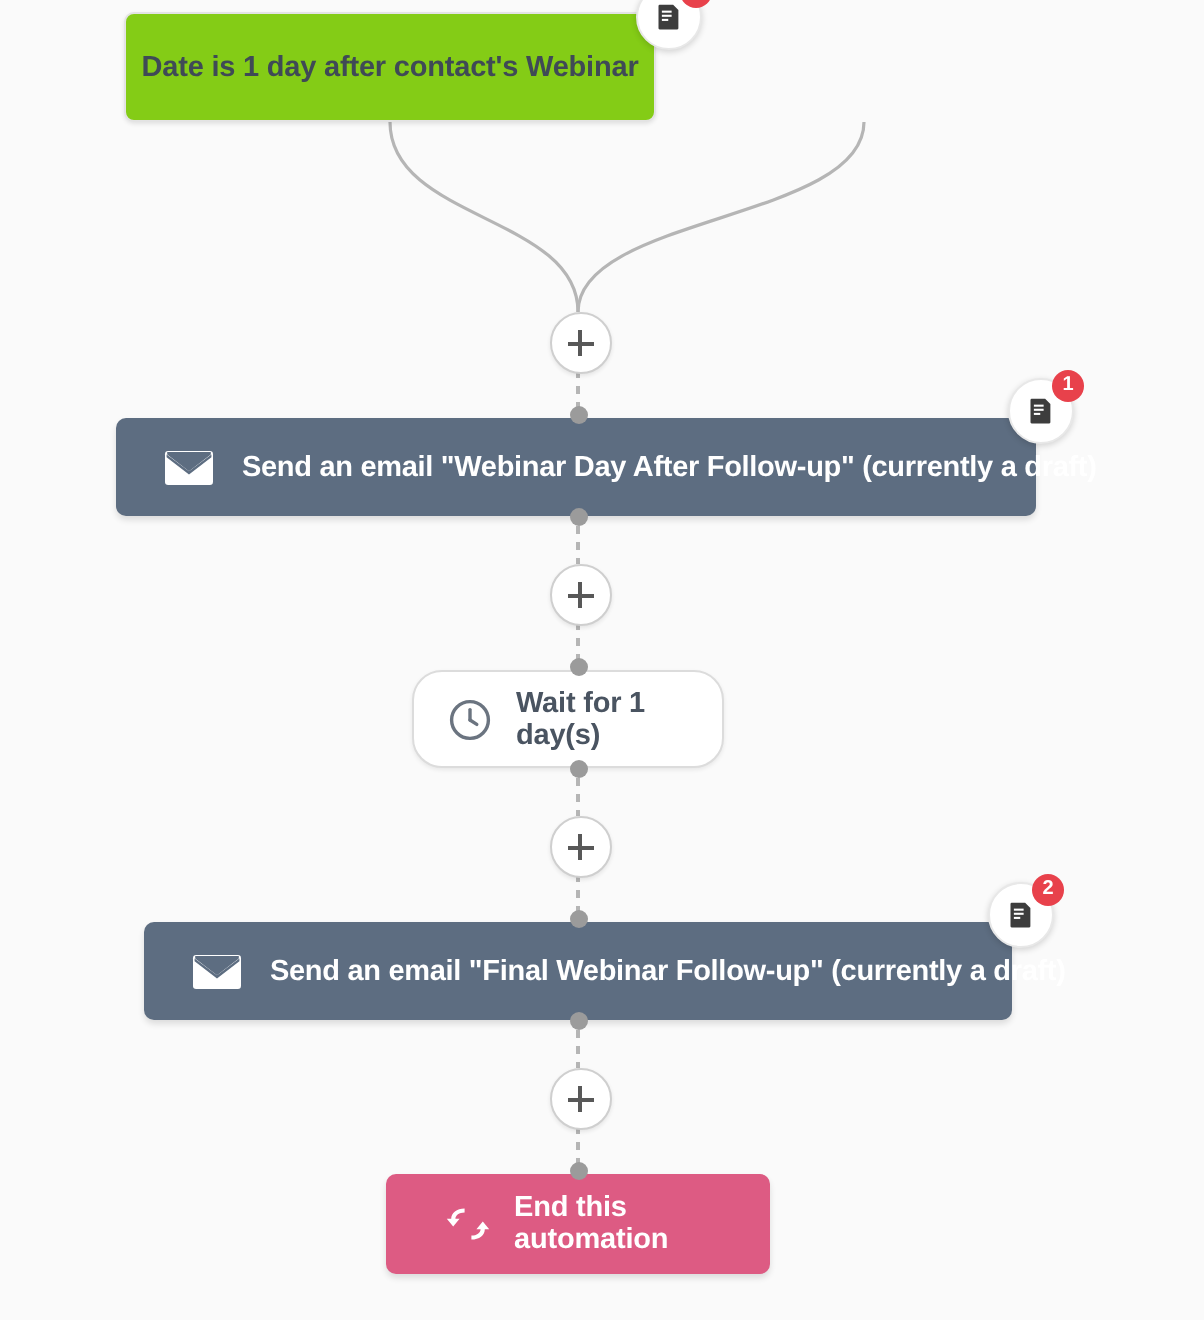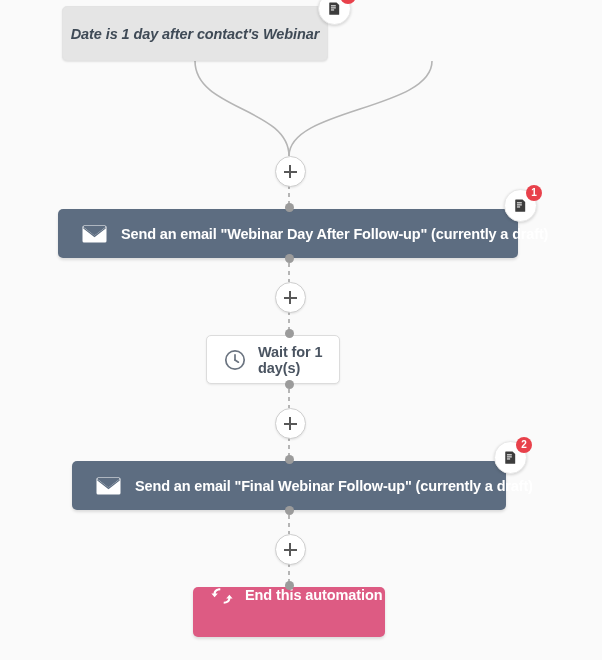--- a/index.html
+++ b/index.html
@@ -42,24 +42,23 @@
     font-weight: bold;
     color: #3f4a56;
     letter-spacing: -0.1px;
     z-index: 5;
   }
   .trigger-card.solid {
     left: 62px;
     top: 6px;
     width: 266px;
     height: 55px;
-    background: #e5e5e5;
+    background: #84cc16;
     border: 1px solid #e3e3e3;
     box-shadow: 0 1px 2px rgba(0,0,0,0.10);
-    font-style: italic;
   }
   .trigger-card.dashed {
     left: 346px;
     top: 6px;
     width: 172px;
     height: 55px;
     background: transparent;
     border: 1.5px dashed #b9b9b9;
   }
   
@@ -174,26 +173,26 @@
     text-align: center;
   }
   #badge-trigger { left: 318px; top: -8px; }
   #badge-email-1 { left: 504px; top: 189px; }
   #badge-email-2 { left: 494px; top: 441px; }
   
   #wait-node {
     position: absolute;
     left: 206px;
     top: 335px;
-    width: 134px;
+    width: 156px;
     height: 49px;
     box-sizing: border-box;
     background: #ffffff;
     border: 1px solid #dcdcdc;
-    border-radius: 5px;
+    border-radius: 15px;
     box-shadow: 0 1px 2px rgba(0,0,0,0.08);
     display: flex;
     align-items: center;
     z-index: 6;
   }
   #wait-node .wait-icon {
     margin-left: 17px;
     margin-right: 12px;
     display: flex;
     align-items: center;
@@ -209,23 +208,24 @@
     position: absolute;
     left: 193px;
     top: 587px;
     width: 192px;
     height: 50px;
     box-sizing: border-box;
     background: #dd5b83;
     border-radius: 5px;
     box-shadow: 0 2px 3px rgba(0,0,0,0.12);
     display: flex;
-    align-items: flex-start;
+    align-items: center;
     z-index: 6;
     cursor: pointer;
+    padding-left: 12px;
   }
   #end-node .end-icon {
     margin-left: 18px;
     margin-right: 12px;
     display: flex;
     align-items: center;
   }
   #end-node .end-label {
     font-size: 14.5px;
     font-weight: bold;

